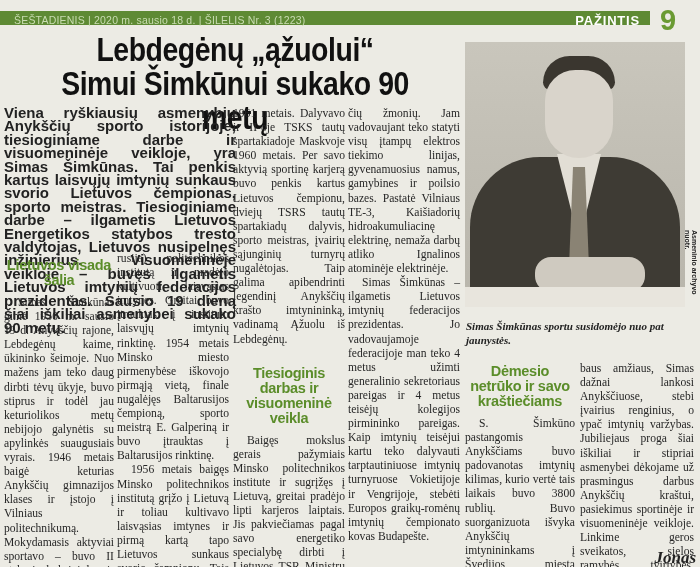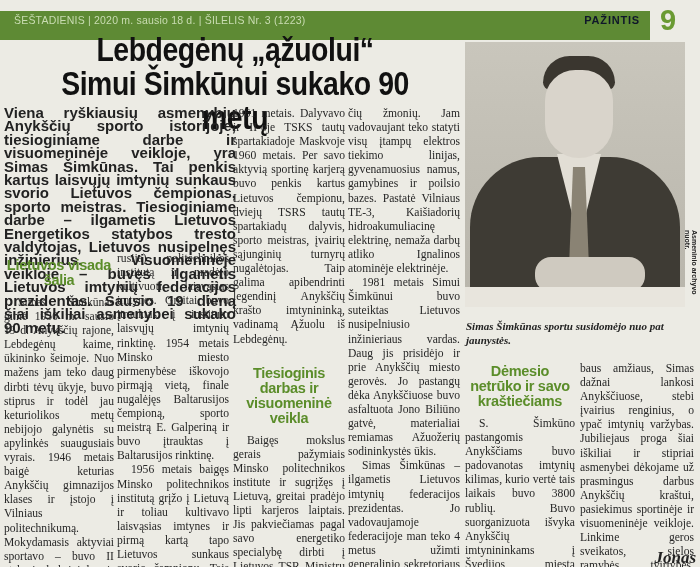--- a/index.html
+++ b/index.html
@@ -4,31 +4,31 @@
 <style>
   html, body { margin:0; padding:0; }
   body {
     width:700px; height:567px; overflow:hidden;
     background:#ecebe4;
     font-family:"Liberation Serif", serif;
     color:#222;
     position:relative;
   }
   .band {
-    position:absolute; left:0; top:11px; width:650px; height:29px;
+    position:absolute; left:0; top:11px; width:650px; height:14px;
     background:#5e8a34;
   }
   .band-left {
     position:absolute; left:14px; top:0; line-height:19px;
     font-family:"Liberation Sans", sans-serif; font-size:10.5px; color:#c9dcb2;
     letter-spacing:0.2px;
   }
   .band-right {
     position:absolute; right:10px; top:0; line-height:19px;
-    font-family:"Liberation Sans", sans-serif; font-weight:bold; font-size:11px; color:#0f172a;
+    font-family:"Liberation Sans", sans-serif; font-weight:bold; font-size:13px; color:#ffffff;
     letter-spacing:0.8px;
   }
   .pagenum {
     position:absolute; left:660px; top:4px;
     font-family:"Liberation Sans", sans-serif; font-weight:bold; font-size:29px; color:#6a9a32;
   }
   .headline {
     position:absolute; left:0; top:33px; width:470px; text-align:center;
     font-family:"Liberation Sans", sans-serif; font-weight:900; font-size:33px; line-height:34px;
     color:#111; letter-spacing:-0.5px;
@@ -110,21 +110,20 @@
 </div>
 
 <div class="col" style="left:233px; top:107px; width:112px;">
   <p class="noindent">1961 metais. Dalyvavo ir II-oje TSKS tautų spartakiadoje Maskvoje 1960 metais. Per savo aktyvią sportinę karjerą buvo penkis kartus Lietuvos čempionu, dviejų TSRS tautų spartakiadų dalyvis, sporto meistras, įvairių sąjunginių turnyrų nugalėtojas. Taip galima apibendrinti legendinį Anykščių krašto imtynininką, vadinamą Ąžuolu iš Lebdegėnų.</p>
   <div class="subhead" style="margin-top:19px;">Tiesioginis darbas ir visuomeninė veikla</div>
   <p>Baigęs mokslus gerais pažymiais Minsko politechnikos institute ir sugrįžęs į Lietuvą, greitai pradėjo lipti karjeros laiptais. Jis pakviečiamas pagal savo energetiko specialybę dirbti į Lietuvos TSR Ministrų tarybą referentu. Vyriausybės vadovai pastebėjo jo gabumus ir paskyrė vadovauti Respublikos energetikos statybinių organizacijų vadovu, vėliau Energetikos statybos tresto valdytoju, kuriame dirbo apie dešimt tūkstan-</p>
 </div>
 
 <div class="col" style="left:348px; top:107px; width:112px;">
   <p class="noindent">čių žmonių. Jam vadovaujant teko statyti visų įtampų elektros tiekimo linijas, gyvenamuosius namus, gamybines ir poilsio bazes. Pastatė Vilniaus TE-3, Kaišiadorių hidroakumuliacinę elektrinę, nemaža darbų atliko Ignalinos atominėje elektrinėje.</p>
-  <p>1981 metais Simui Šimkūnui buvo suteiktas Lietuvos nusipelniusio inžinieriaus vardas. Daug jis prisidėjo ir prie Anykščių miesto gerovės. Jo pastangų dėka Anykščiuose buvo asfaltuota Jono Biliūno gatvė, materialiai remiamas Ažuožerių sodininkystės ūkis.</p>
   <p>Simas Šimkūnas – ilgametis Lietuvos imtynių federacijos prezidentas. Jo vadovaujamoje federacijoje man teko 4 metus užimti generalinio sekretoriaus pareigas ir 4 metus teisėjų kolegijos pirmininko pareigas. Kaip imtynių teisėjui kartu teko dalyvauti tarptautiniuose imtynių turnyruose Vokietijoje ir Vengrijoje, stebėti Europos graikų-romėnų imtynių čempionato kovas Budapešte.</p>
 </div>
 
 <div class="photo">
   <div class="jacket"></div>
   <div class="shirt"></div>
   <div class="tie"></div>
   <div class="hair"></div>
   <div class="face"></div>
   <div class="hands"></div>

